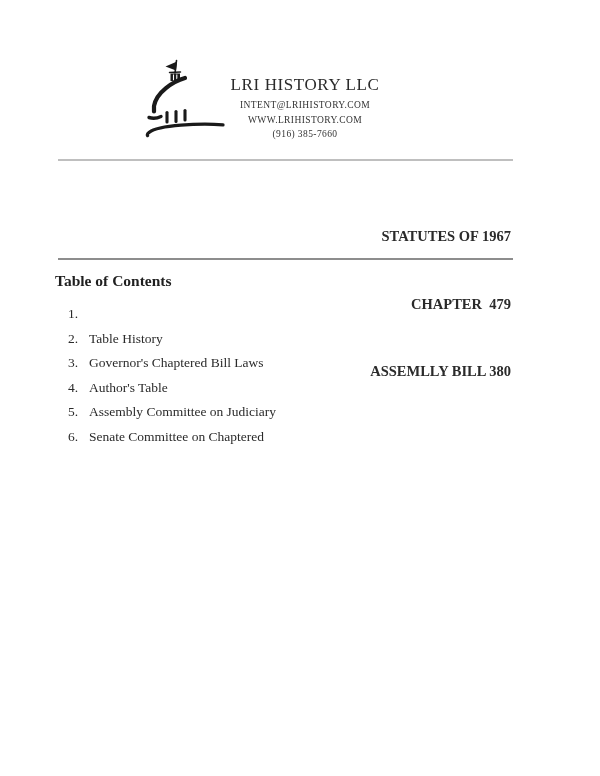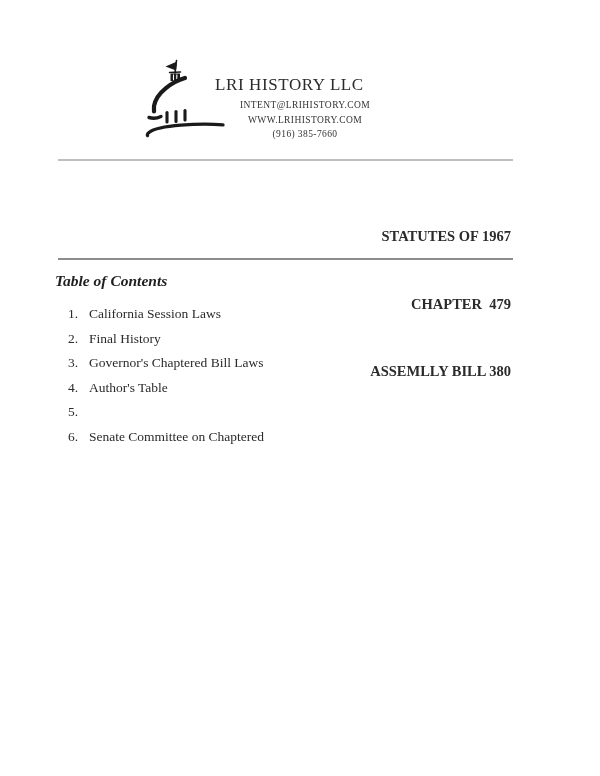--- a/index.html
+++ b/index.html
@@ -20,20 +20,21 @@
     left: 143px;
     top: 58px;
     width: 85px;
     height: 85px;
   }
   .company-name {
     position: absolute;
     left: 215px;
     top: 75px;
     width: 180px;
+    text-align: center;
     font-size: 17px;
     letter-spacing: 0.6px;
     color: #2b2b2b;
   }
   .contact-line {
     position: absolute;
     left: 205px;
     width: 200px;
     text-align: center;
     font-size: 9.5px;
@@ -70,21 +71,20 @@
   }
 
   
   .toc-heading {
     position: absolute;
     left: 55px;
     top: 272px;
     font-weight: bold;
     font-size: 15.5px;
     color: #1f1f1f;
-    font-style: italic;
   }
   .toc-list {
     position: absolute;
     left: 62px;
     top: 302px;
     list-style: none;
     margin: 0;
     padding: 0;
     font-size: 13.5px;
     color: #2a2a2a;
@@ -143,36 +143,36 @@
     <div>ASSEMLLY BILL 380</div>
   </div>
 
   <div class="rule rule-bottom"></div>
 
   <div class="toc-heading">Table of Contents</div>
 
   <ol class="toc-list">
     <li class="toc-item">
       <span class="toc-num">1.</span>
-      <span class="toc-label">California Session Laws</span>
     </li>
     <li class="toc-item">
       <span class="toc-num">2.</span>
-      <span class="toc-label">Final History</span>
+      <span class="toc-label">Table History</span>
     </li>
     <li class="toc-item">
       <span class="toc-num">3.</span>
       <span class="toc-label">Governor's Chaptered Bill Laws</span>
     </li>
     <li class="toc-item">
       <span class="toc-num">4.</span>
       <span class="toc-label">Author's Table</span>
     </li>
     <li class="toc-item">
       <span class="toc-num">5.</span>
+      <span class="toc-label">Assembly Committee on Judiciary</span>
     </li>
     <li class="toc-item">
       <span class="toc-num">6.</span>
       <span class="toc-label">Senate Committee on Chaptered</span>
     </li>
   </ol>
 
 </div>
 
 </body></html>

